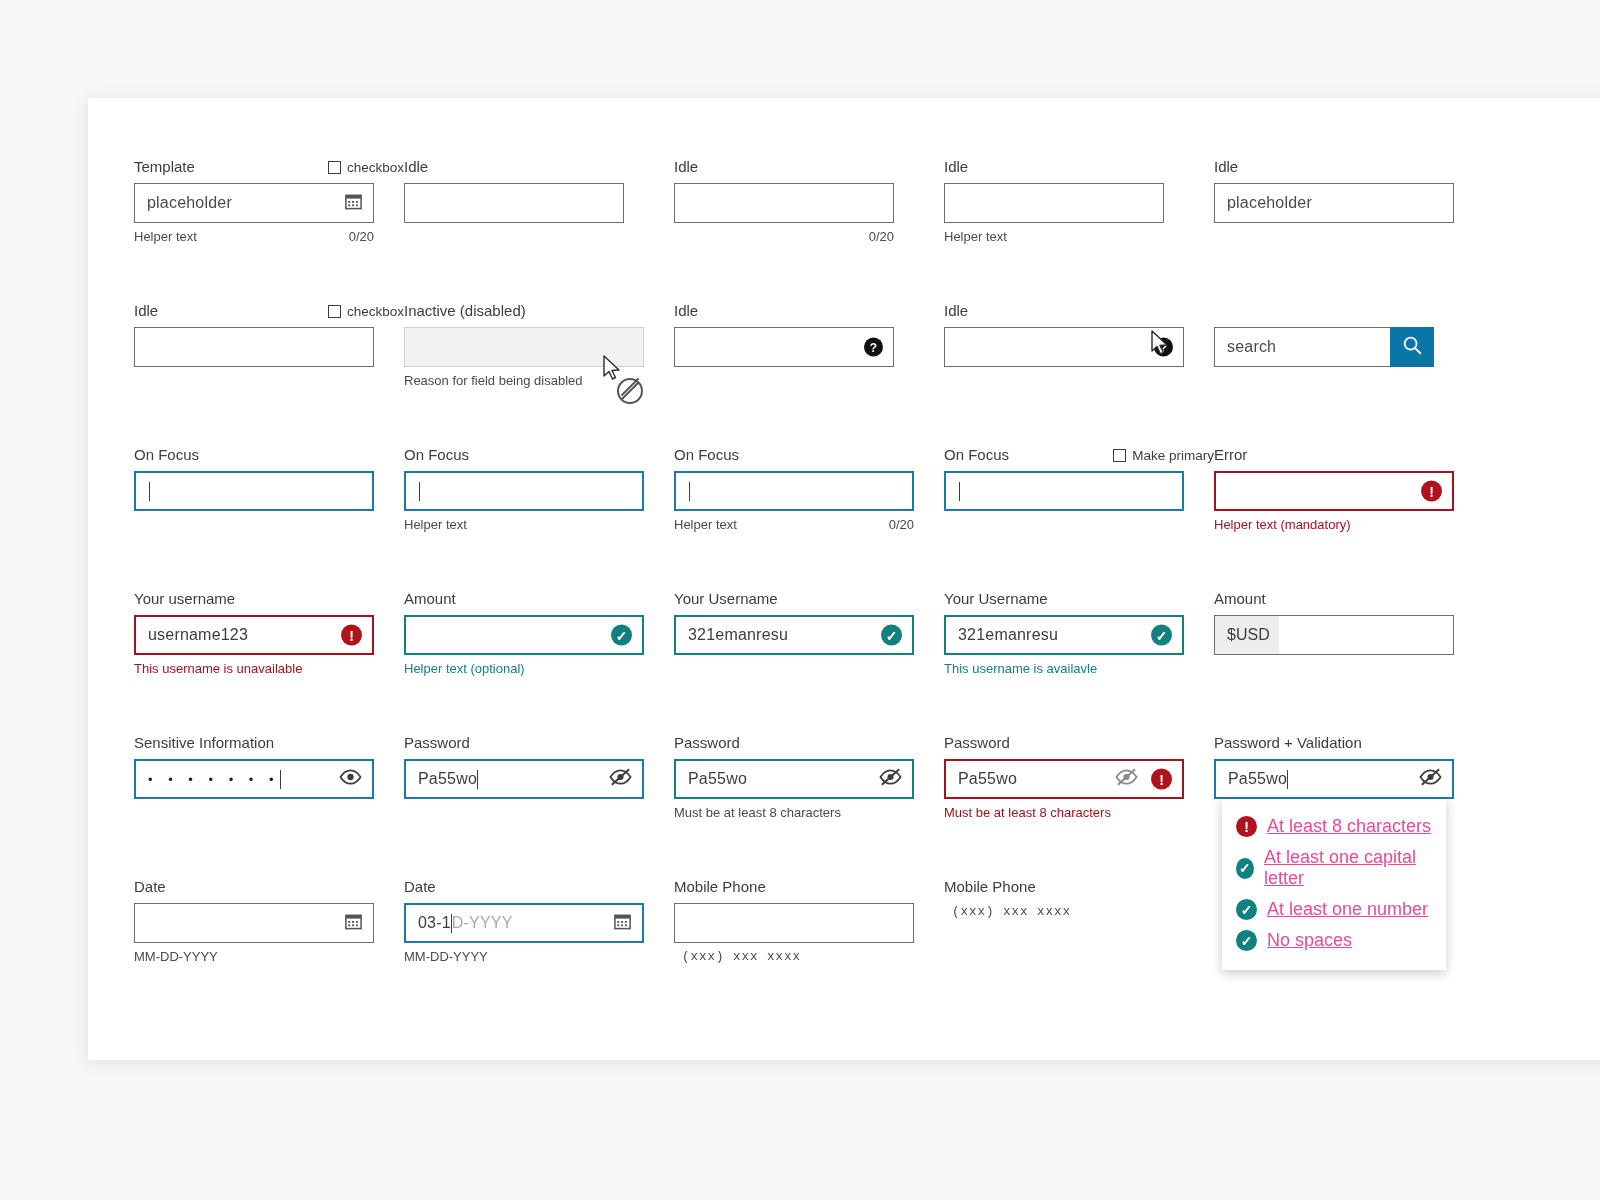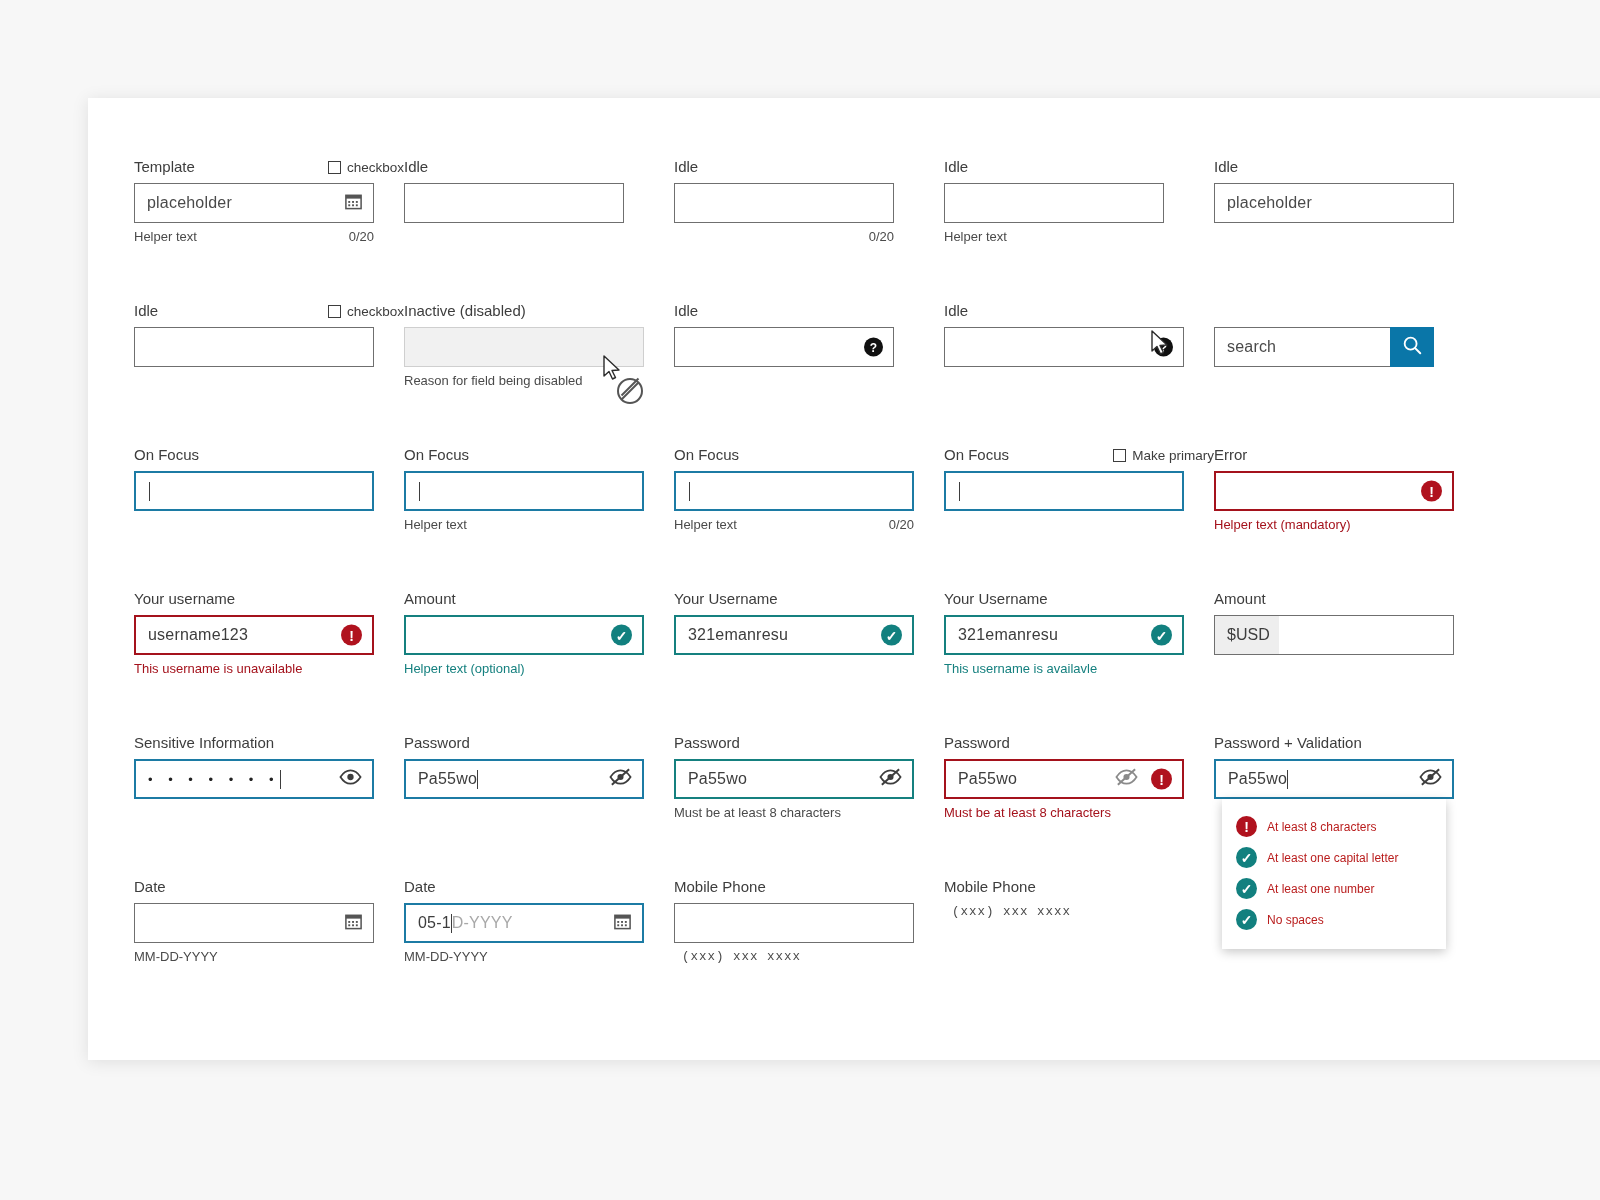--- a/index.html
+++ b/index.html
@@ -112,21 +112,21 @@
     padding-left:12px; font-size:16px; color:#3d3d3d;
   }
 
   
   .validation {
     position:absolute; left:0; top:40px; width:224px;
     background:#fff; box-shadow:0 3px 10px rgba(0,0,0,0.22);
     padding:12px 0 14px 0; z-index:30;
   }
   .vrow { display:flex; align-items:center; gap:10px; padding:5px 14px; }
-  .vrow span.t { font-size:12px; color:#b91c1c; }
+  .vrow span.t { font-size:18px; color:#ec4899;text-decoration:underline; }
 
   
   .cursor { position:absolute; z-index:20; }
   .nodrop {
     position:absolute; width:26px; height:26px; border:2px solid #555;
     border-radius:50%; z-index:19;
   }
   .nodrop:before, .nodrop:after {
     content:""; position:absolute; left:-1px; top:10px;
     width:24px; height:2px; background:#555; transform:rotate(-45deg);
@@ -560,21 +560,21 @@
       <div class="helper" style="width:240px">
         <span>MM-DD-YYYY</span>
       </div>
     </div>
 
     <div class="cell">
       <div class="lbl-row">
           <div class="label">Date</div>
         </div>
       <div class="field w240 focus">
-        <span class="val">05-1</span>
+        <span class="val">03-1</span>
         <span class="caret"></span>
         <span class="val gray">D-YYYY</span>
         <span class="ico">
           <svg width="19" height="19" viewBox="0 0 20 20">
               <rect x="2" y="4" width="16" height="14" fill="none" stroke="#555" stroke-width="1.6"></rect>
               <rect x="2" y="4" width="16" height="3.5" fill="#555"></rect>
               <g fill="#555">
                 <rect x="4.5" y="10" width="2" height="2"></rect>
                 <rect x="8.5" y="10" width="2" height="2"></rect>
                 <rect x="12.5" y="10" width="2" height="2"></rect>

